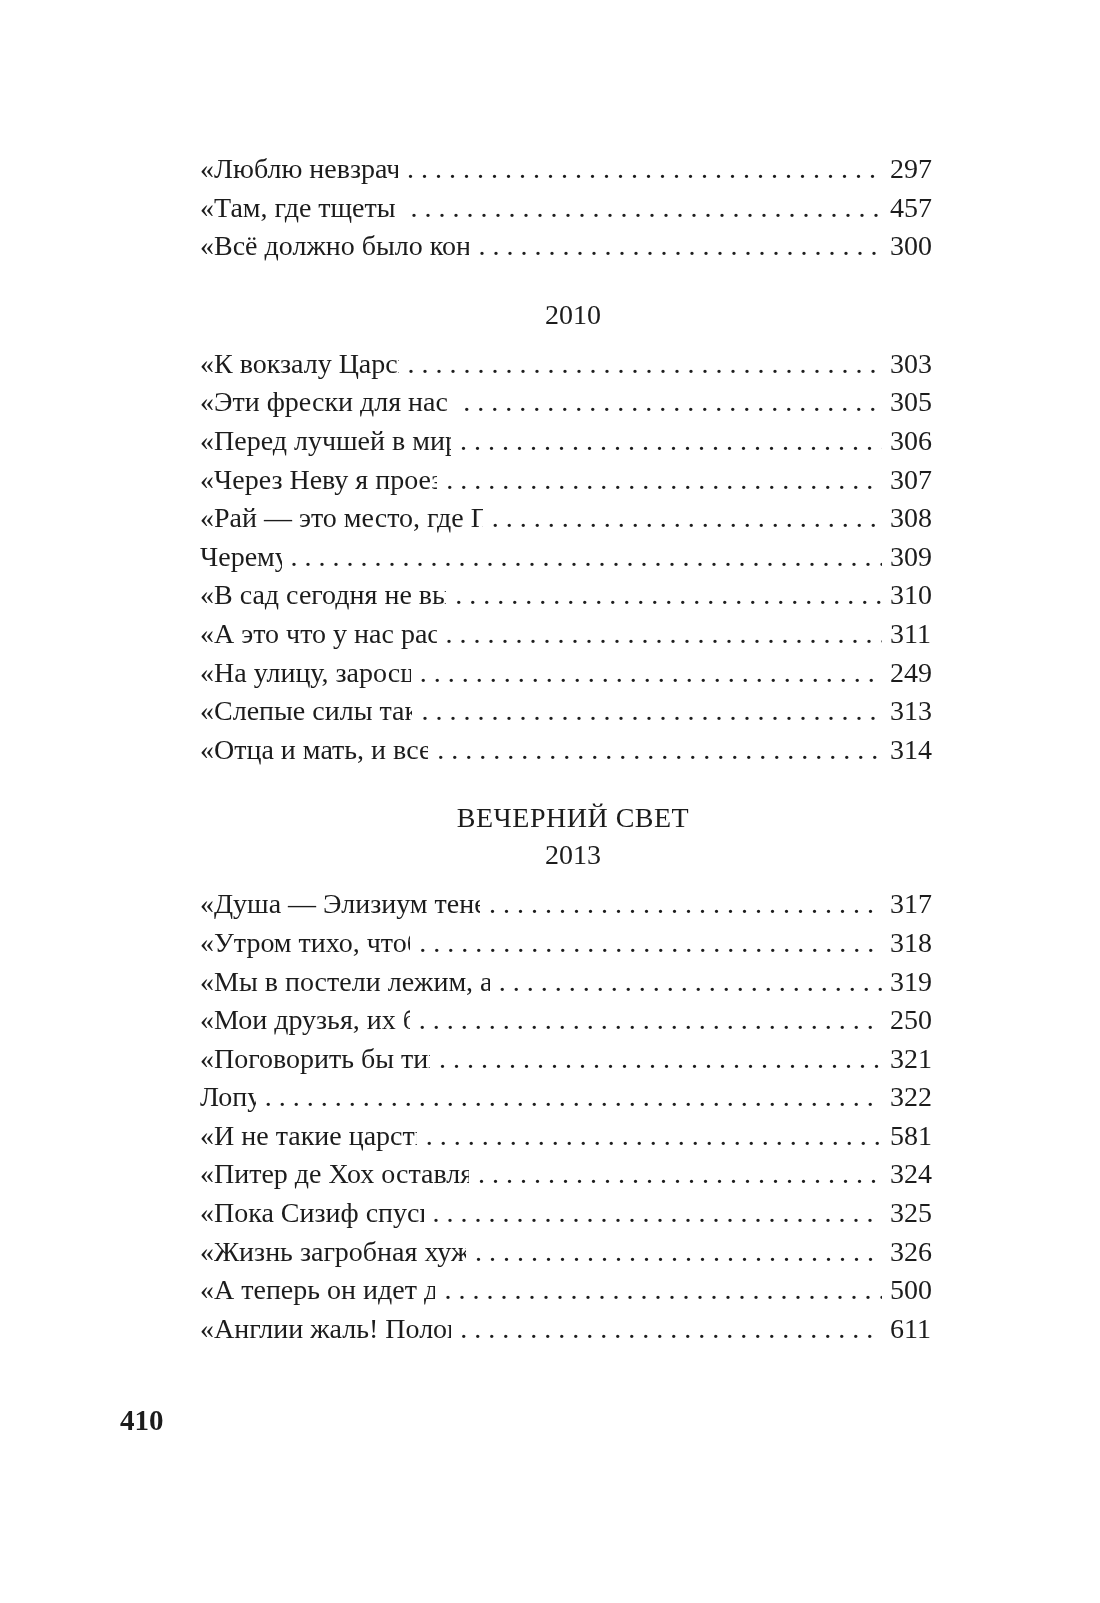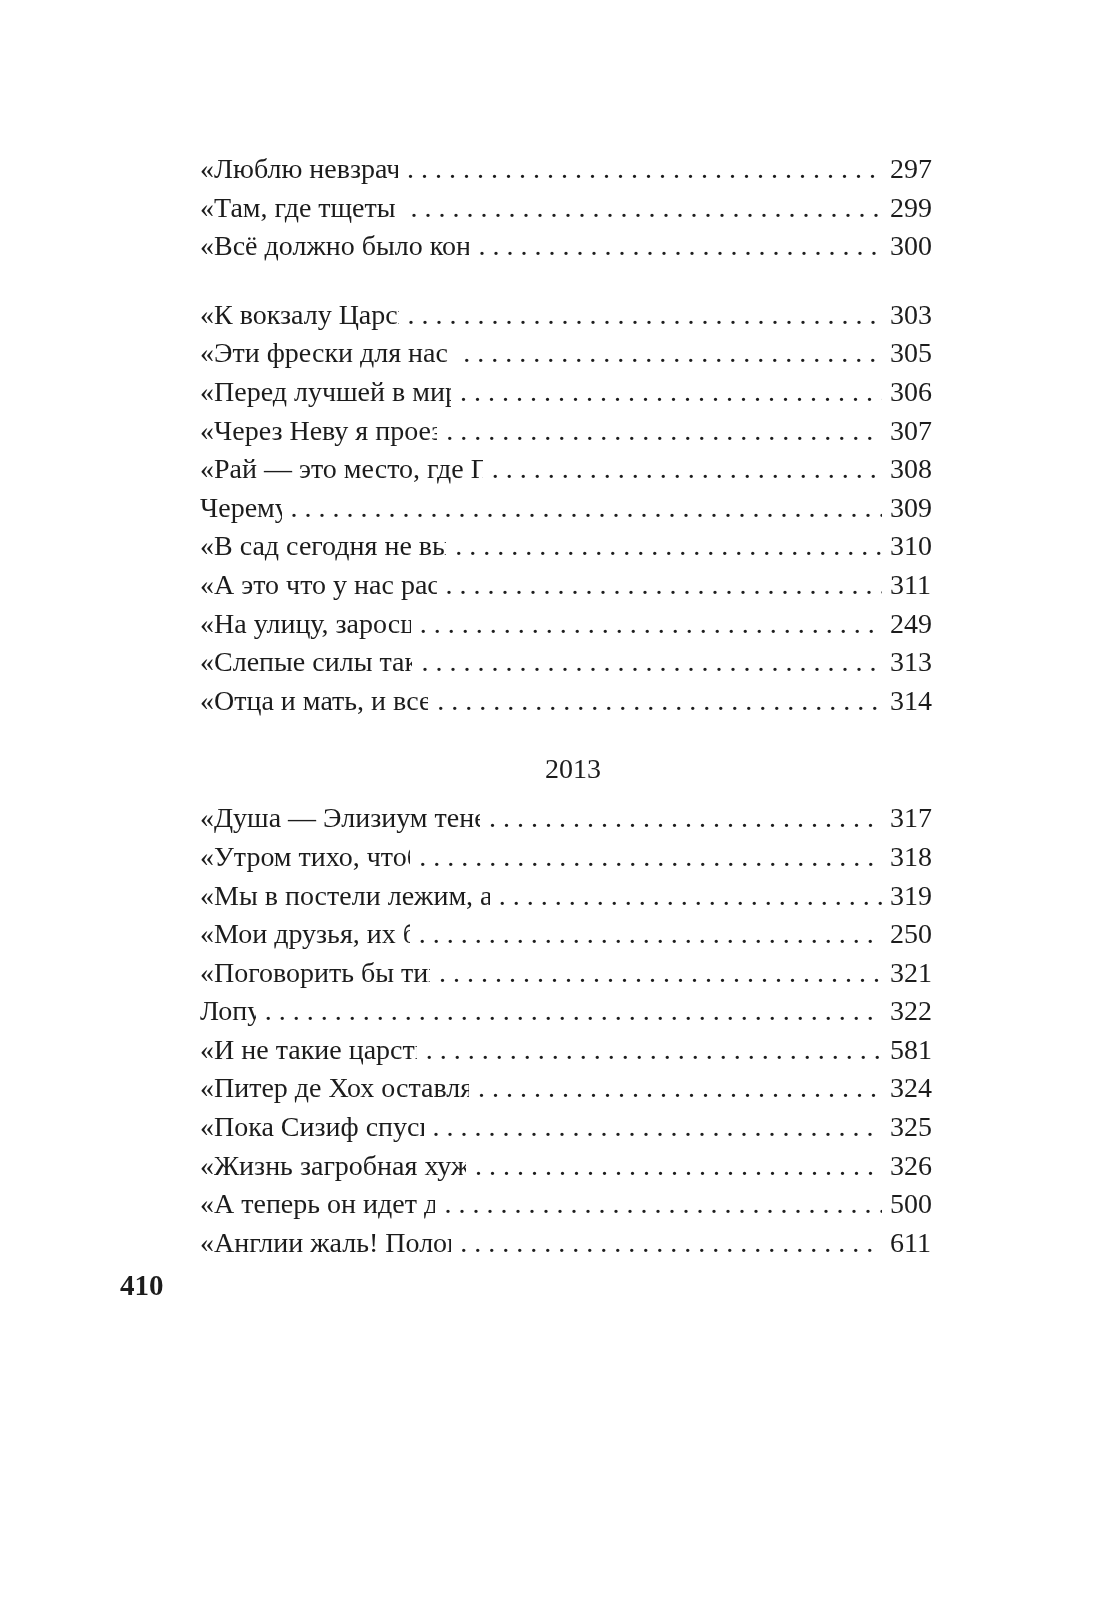--- a/index.html
+++ b/index.html
@@ -58,47 +58,48 @@
     line-height: 37px;
     letter-spacing: 0.5px;
   }
   .heading-year {
     font-size: 28px;
     line-height: 37px;
   }
   .folio {
     position: absolute;
     left: 120px;
-    top: 1269px;
+    top: 1404px;
     font-size: 29px;
     font-weight: bold;
     color: #1c1c1c;
   }
 </style>
 </head>
 <body>
 
 <div class="page">
   <div class="toc" id="toc">
       <div class="entry">
         <span class="title">«Люблю невзрачные сады...»</span>
         <span class="dots"></span>
         <span class="pg">297</span>
       </div>
       <div class="entry">
         <span class="title">«Там, где тщеты и горя нет...»</span>
         <span class="dots"></span>
-        <span class="pg">299</span>
+        <span class="pg">457</span>
       </div>
       <div class="entry">
         <span class="title">«Всё должно было кончиться в первом веке...»</span>
         <span class="dots"></span>
         <span class="pg">300</span>
       </div>
       <div class="section-heading">
+        <div class="heading-year">2010</div>
       </div>
       <div class="entry">
         <span class="title">«К вокзалу Царского Села...»</span>
         <span class="dots"></span>
         <span class="pg">303</span>
       </div>
       <div class="entry">
         <span class="title">«Эти фрески для нас сохранил Везувий...»</span>
         <span class="dots"></span>
         <span class="pg">305</span>
@@ -142,20 +143,21 @@
         <span class="title">«Слепые силы так сцепились...»</span>
         <span class="dots"></span>
         <span class="pg">313</span>
       </div>
       <div class="entry">
         <span class="title">«Отца и мать, и всех друзей отца...»</span>
         <span class="dots"></span>
         <span class="pg">314</span>
       </div>
       <div class="section-heading">
+        <div class="heading-title">ВЕЧЕРНИЙ СВЕТ</div>
         <div class="heading-year">2013</div>
       </div>
       <div class="entry">
         <span class="title">«Душа — Элизиум теней и хочет быть звездой...»</span>
         <span class="dots"></span>
         <span class="pg">317</span>
       </div>
       <div class="entry">
         <span class="title">«Утром тихо, чтобы спящую...»</span>
         <span class="dots"></span>

